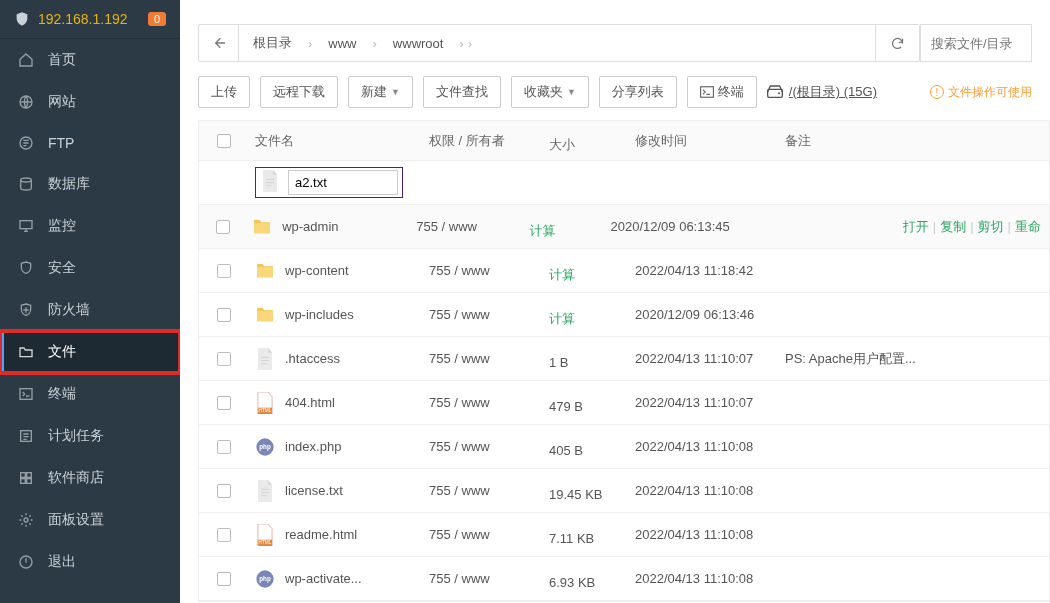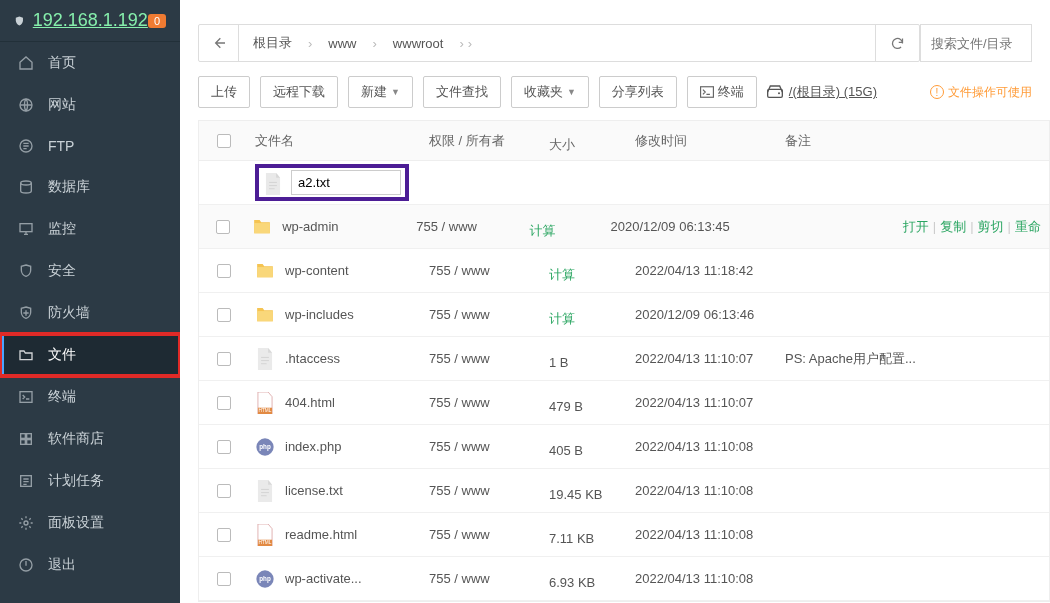--- a/index.html
+++ b/index.html
@@ -1,21 +1,21 @@
 <!DOCTYPE html>
 <html><head>
 <meta charset="utf-8">
 <style>
   * { box-sizing: border-box; margin: 0; padding: 0; }
   body { font-family: "Microsoft YaHei", Arial, sans-serif; font-size: 13px; color: #333; background: #fff; width: 1050px; height: 603px; overflow: hidden; }
   .layout { display: flex; height: 603px; }
   .sidebar { width: 180px; background: #2c3a45; color: #c9d1d6; display: flex; flex-direction: column; }
   .sb-top { display: flex; align-items: center; padding: 10px 14px; border-bottom: 1px solid #223039; }
   .sb-shield { width: 16px; height: 18px; margin-right: 8px; }
-  .sb-ip { color: #86efac; font-size: 18px; flex: 1; text-decoration: underline; }
+  .sb-ip { color: #eab308; font-size: 14px; flex: 1; }
   .sb-badge { background: #f07b32; color: #fff; font-size: 11px; padding: 1px 6px; border-radius: 3px; }
   .sb-item { display: flex; align-items: center; padding: 12px 18px; cursor: pointer; color: #c9d1d6; }
   .sb-item .ic { width: 16px; height: 16px; margin-right: 14px; opacity: .8; }
   .sb-item.active { background: #1e2a33; border-left: 4px solid #4aa3ff; padding-left: 14px; color: #fff; }
   .sb-item .lbl { font-size: 14px; }
   .sb-highlight { outline: 4px solid #e02a27; outline-offset: -2px; }
   .main { flex: 1; background: #fff; padding: 0 0 0 0; overflow: hidden; position: relative; }
   .crumb-row { display: flex; padding: 24px 18px 14px; }
   .crumb-box { flex: 1; display: flex; align-items: center; border: 1px solid #ddd; border-radius: 2px; height: 38px; }
   .crumb-btn { width: 40px; display: flex; align-items: center; justify-content: center; border-right: 1px solid #ddd; height: 100%; cursor: pointer; color: #777; }
@@ -40,21 +40,21 @@
   .th-mtime, .td-mtime { width: 150px; }
   .th-note, .td-note { width: 160px; }
   .th-ops, .td-ops { flex: 1; text-align: right; padding-right: 8px; white-space: nowrap; }
   .tbody { }
   .trow { display: flex; align-items: center; height: 44px; border-bottom: 1px solid #f0f0f0; font-size: 13px; color: #555; }
   .trow.hover { background: #fafafa; }
   .fic { width: 20px; height: 22px; display: inline-block; }
   .td-size.calc { color: #2aa561; cursor: pointer; }
   .op-lnk { color: #2aa561; cursor: pointer; }
   .op-sep { color: #ccc; padding: 0 4px; }
-  .edit-cell { border: 4px solid #4c1d95; padding: 2px 4px; display: inline-flex; align-items: flex-end; gap: 8px; background: #fff; }
+  .edit-cell { border: 1px solid #4c1d95; padding: 2px 4px; display: inline-flex; align-items: flex-start; gap: 8px; background: #fff; }
   .edit-cell input { border: 1px solid #ccc; padding: 4px 6px; font-size: 13px; width: 110px; }
   svg { display: block; }
 </style>
 </head>
 <body>
 
 <div class="layout">
   <div class="sidebar">
     <div class="sb-top">
       <svg class="sb-shield" viewBox="0 0 24 24">
@@ -119,33 +119,33 @@
         </div>
         <div class="sb-item">
           <svg class="ic" viewBox="0 0 24 24">
             <rect x="3" y="4" width="18" height="16" fill="none" stroke="#aeb7bd" stroke-width="2"></rect>
             <path d="M7 9l3 3-3 3M12 15h5" stroke="#aeb7bd" stroke-width="2" fill="none"></path>
           </svg>
           <span class="lbl">终端</span>
         </div>
         <div class="sb-item">
           <svg class="ic" viewBox="0 0 24 24">
+            <rect x="4" y="4" width="16" height="16" fill="none" stroke="#aeb7bd" stroke-width="2"></rect>
+            <path d="M8 9h8M8 13h8M8 17h5" stroke="#aeb7bd" stroke-width="2"></path>
+          </svg>
+          <span class="lbl">计划任务</span>
+        </div>
+        <div class="sb-item">
+          <svg class="ic" viewBox="0 0 24 24">
             <rect x="4" y="4" width="7" height="7" fill="none" stroke="#aeb7bd" stroke-width="2"></rect>
             <rect x="13" y="4" width="7" height="7" fill="none" stroke="#aeb7bd" stroke-width="2"></rect>
             <rect x="4" y="13" width="7" height="7" fill="none" stroke="#aeb7bd" stroke-width="2"></rect>
             <rect x="13" y="13" width="7" height="7" fill="none" stroke="#aeb7bd" stroke-width="2"></rect>
           </svg>
           <span class="lbl">软件商店</span>
-        </div>
-        <div class="sb-item">
-          <svg class="ic" viewBox="0 0 24 24">
-            <rect x="4" y="4" width="16" height="16" fill="none" stroke="#aeb7bd" stroke-width="2"></rect>
-            <path d="M8 9h8M8 13h8M8 17h5" stroke="#aeb7bd" stroke-width="2"></path>
-          </svg>
-          <span class="lbl">计划任务</span>
         </div>
         <div class="sb-item">
           <svg class="ic" viewBox="0 0 24 24">
             <circle cx="12" cy="12" r="3" fill="none" stroke="#aeb7bd" stroke-width="2"></circle>
             <path d="M12 2v3M12 19v3M2 12h3M19 12h3M5 5l2 2M17 17l2 2M19 5l-2 2M7 17l-2 2" stroke="#aeb7bd" stroke-width="2"></path>
           </svg>
           <span class="lbl">面板设置</span>
         </div>
         <div class="sb-item">
           <svg class="ic" viewBox="0 0 24 24">

